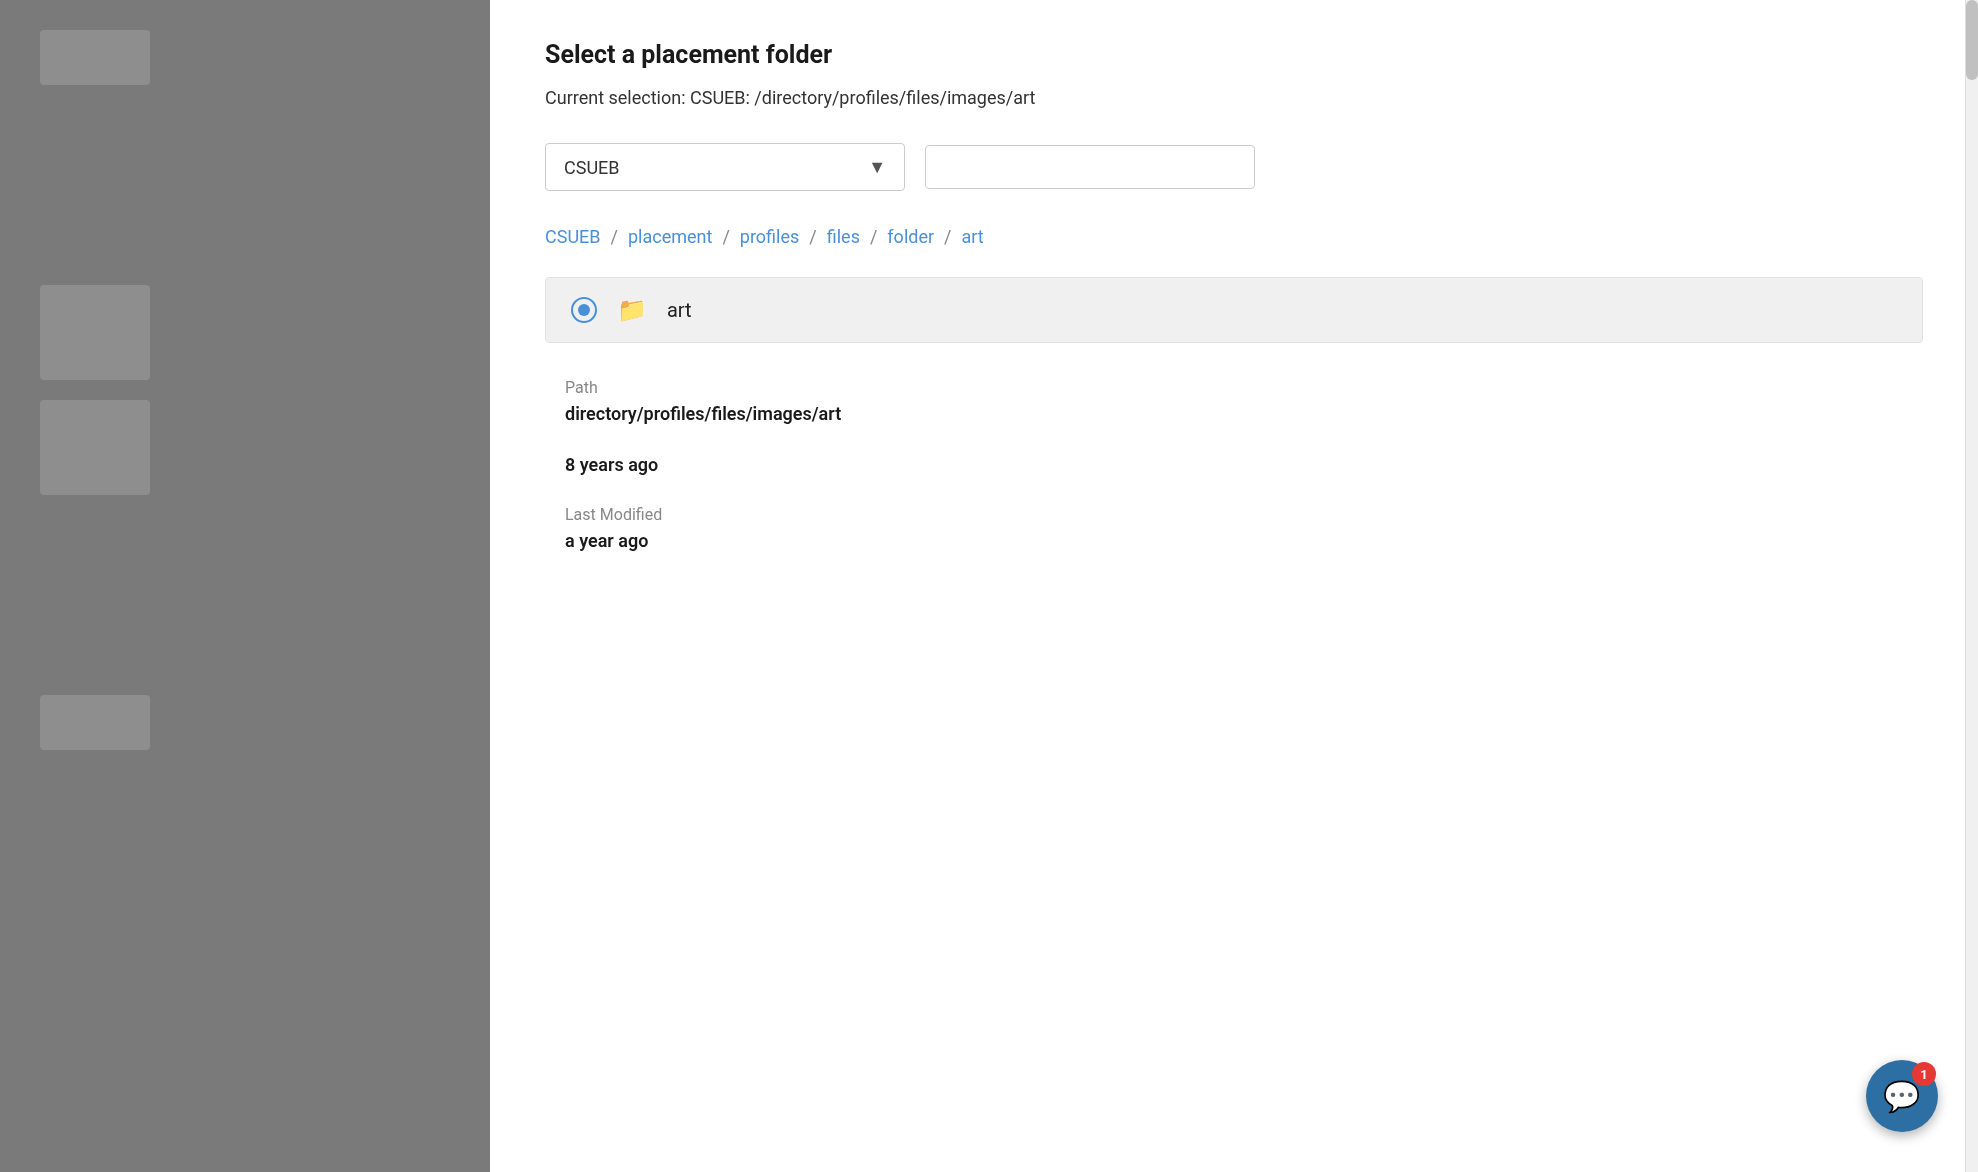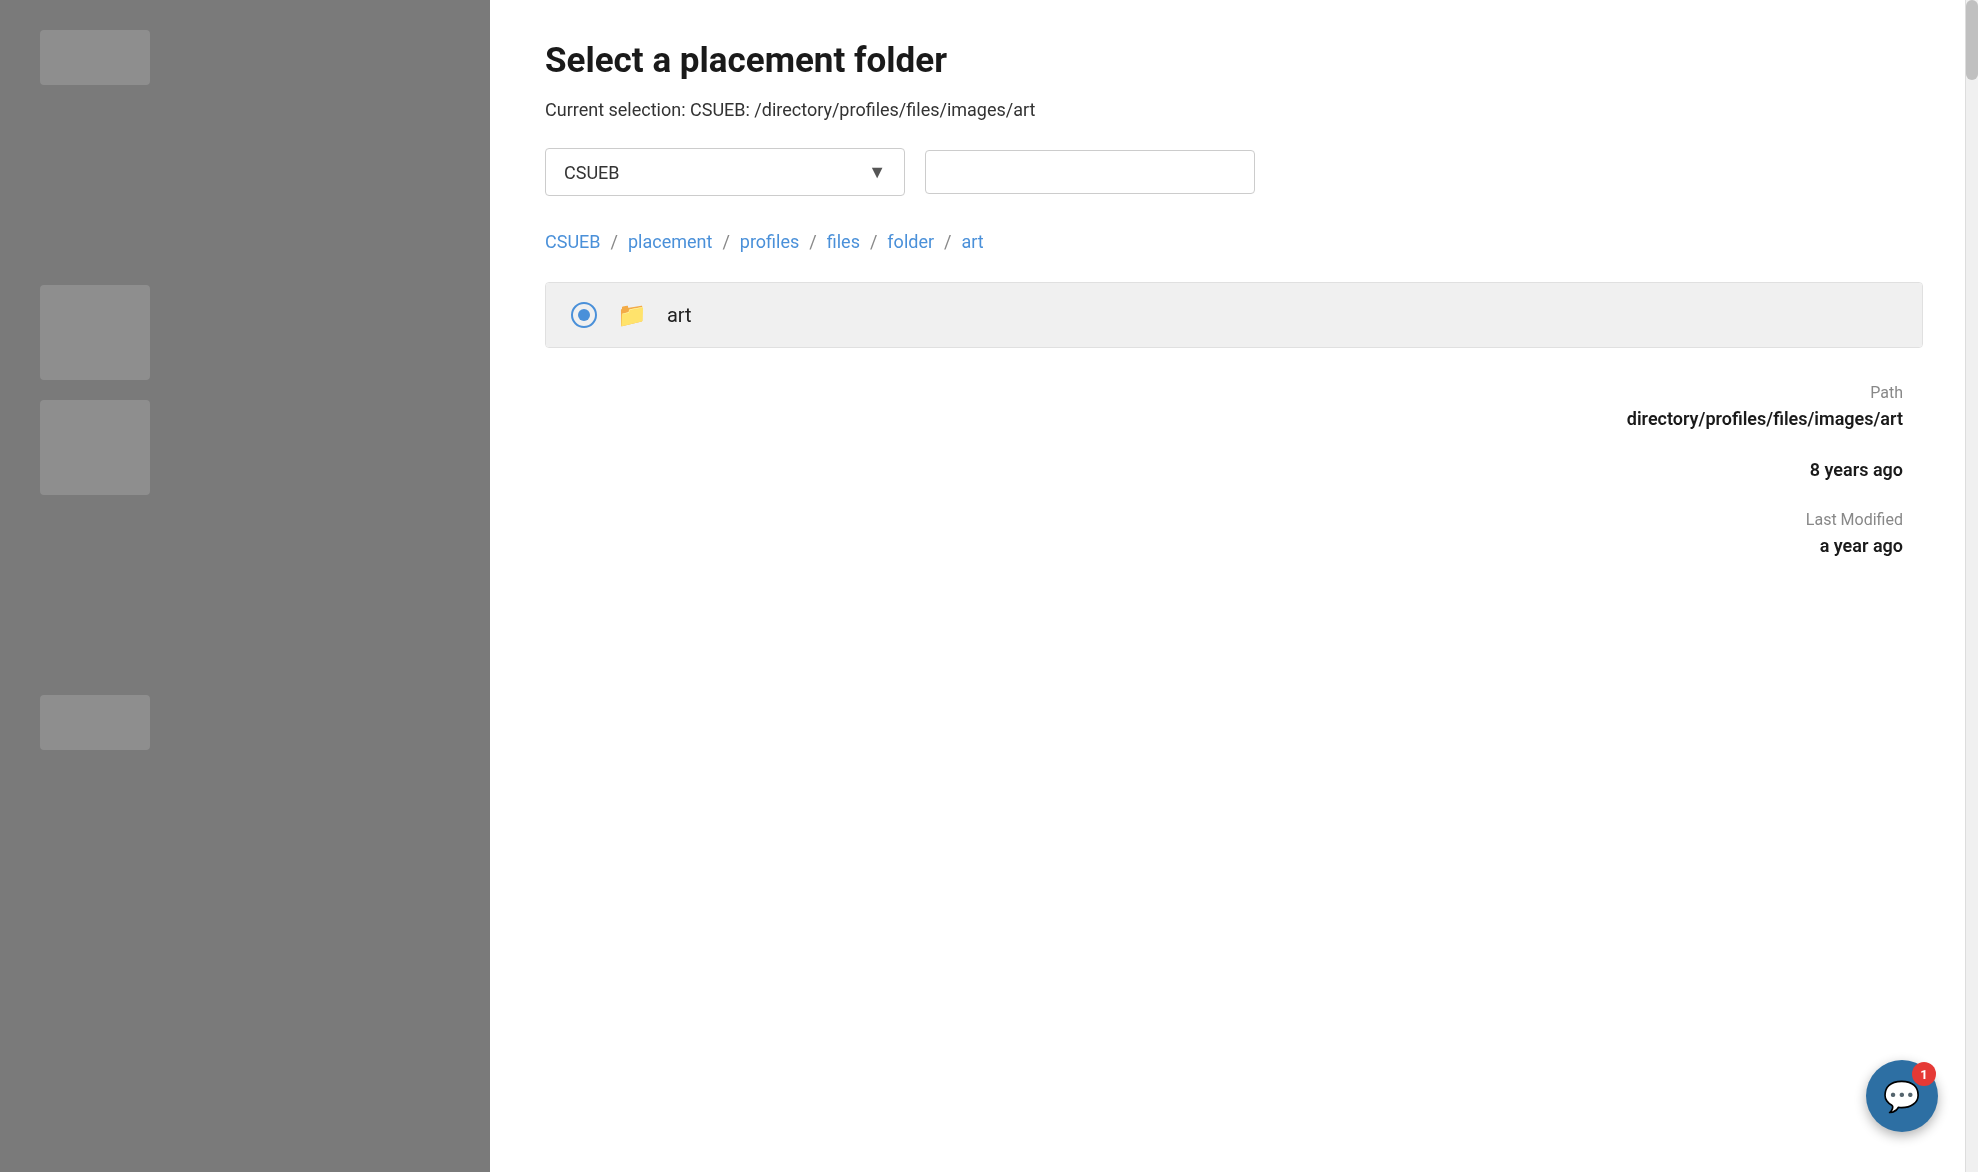--- a/index.html
+++ b/index.html
@@ -85,31 +85,31 @@
       top: 0;
       width: 12px;
       height: 80px;
       background: #c0c0c0;
       border-radius: 6px;
       z-index: 10;
     }
 
     
     .dialog-title {
-      font-size: 35px;
+      font-size: 25px;
       font-weight: 700;
       color: #1a1a1a;
       margin-bottom: 18px;
     }
 
     
     .current-selection {
       font-size: 18px;
       color: #333;
-      margin-bottom: 28px;
+      margin-bottom: 35px;
     }
 
     
     .controls-row {
       display: flex;
       gap: 20px;
       margin-bottom: 35px;
       align-items: center;
     }
 
@@ -214,21 +214,20 @@
       color: #222;
     }
 
     
     .details-section {
       padding: 0 20px;
     }
 
     .detail-row {
       margin-bottom: 30px;
-      text-align: right;
     }
 
     .detail-label {
       font-size: 16px;
       color: #888;
       margin-bottom: 6px;
     }
 
     .detail-value {
       font-size: 18px;

